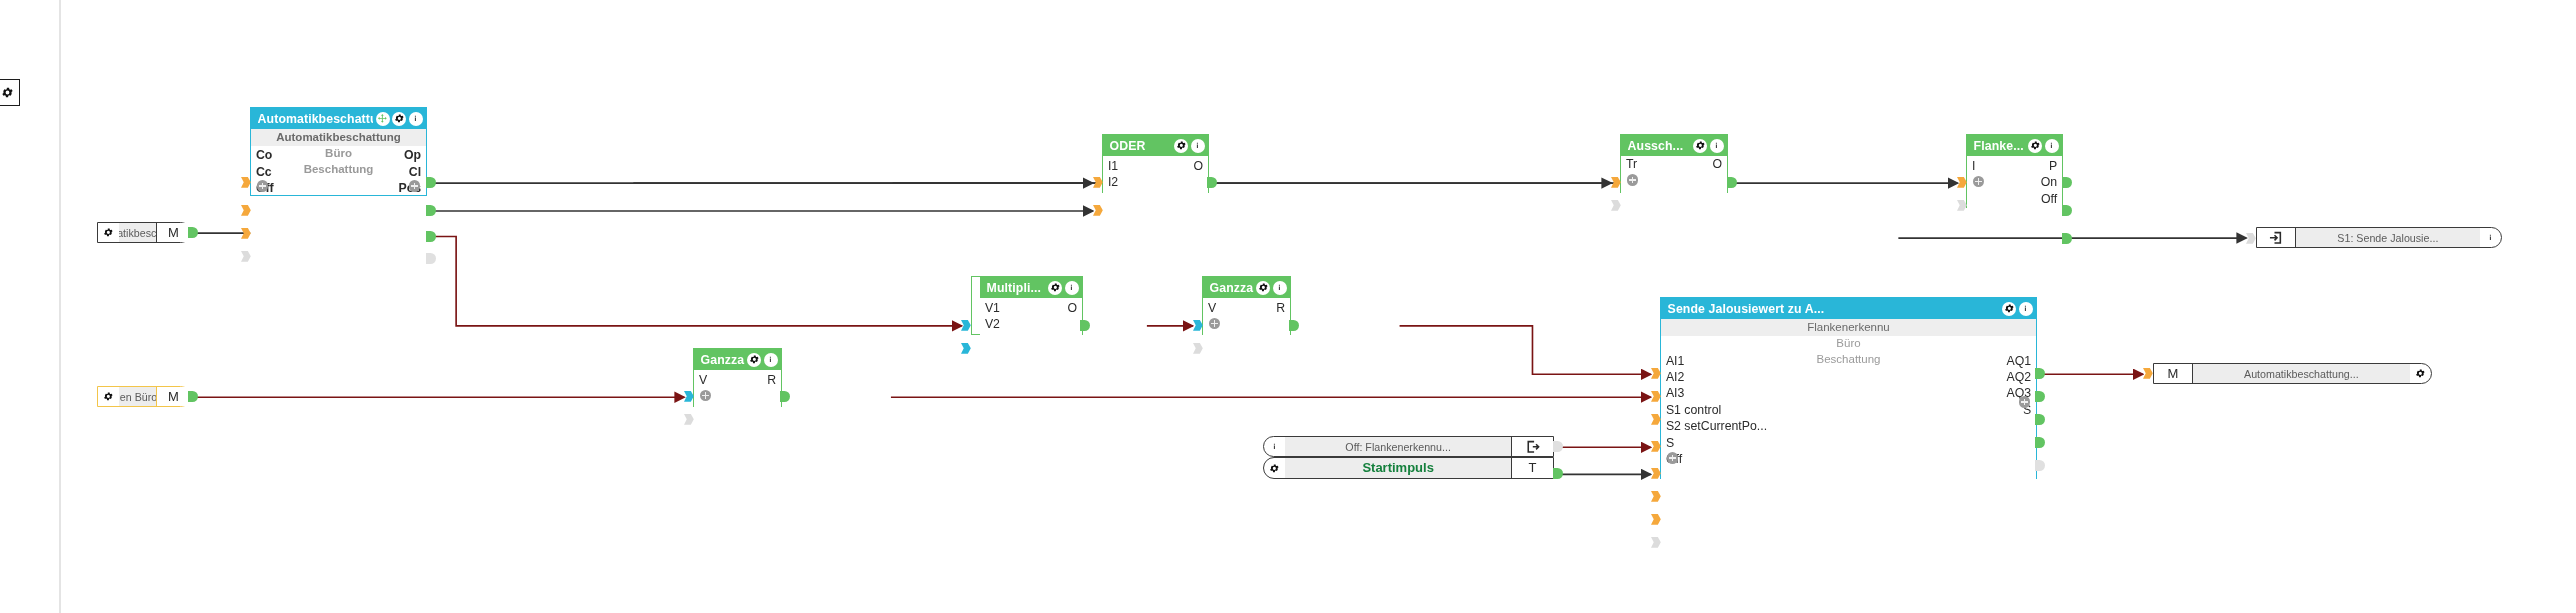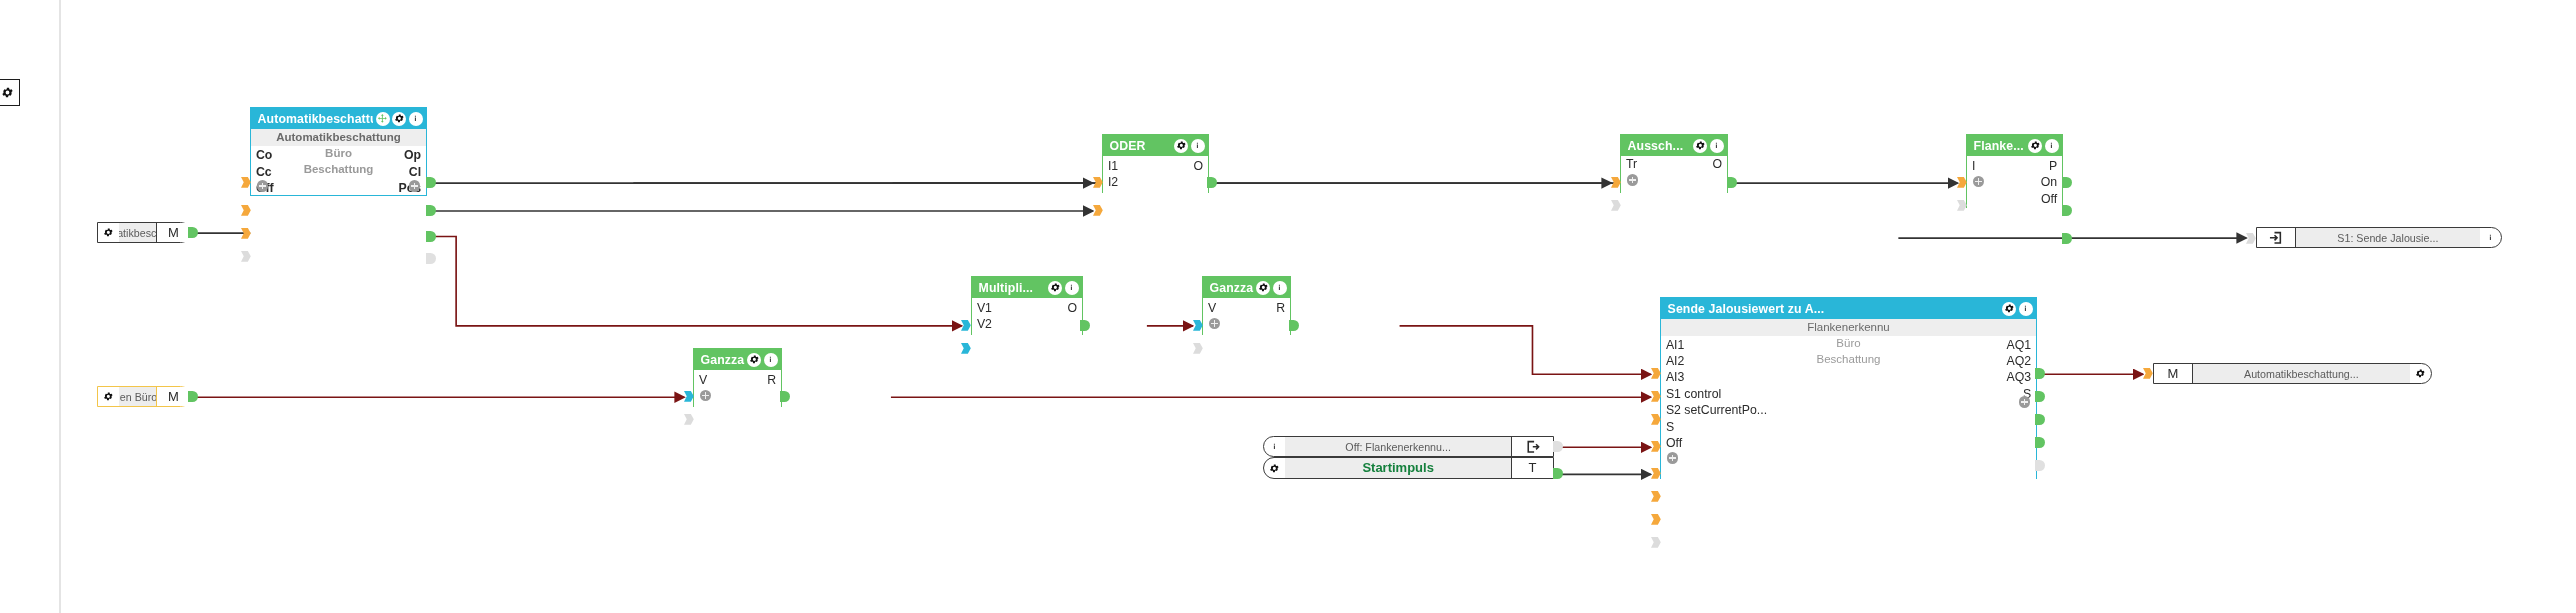--- a/index.html
+++ b/index.html
@@ -321,21 +321,21 @@
   <div class="nub out" style="left:2062px;top:177px;">
       <i></i>
     </div>
   <div class="nub out" style="left:2062px;top:205px;">
       <i></i>
     </div>
   <div class="nub out" style="left:2062px;top:233px;">
       <i></i>
     </div>
 
-  <div class="block green" style="left:971px;top:276px;width:112px;height:59px;">
+  <div class="block green" style="left:971px;top:276px;width:112px;height:59px;padding-left:8px;">
     <div class="bar">
       <span class="ttl">Multipli...</span>
       <span class="hicon">
         <svg width="10.7" height="10.7" viewBox="0 0 24 24">
             <path fill="#111" d="M19.4 13a7.8 7.8 0 0 0 0-2l2.1-1.6-2-3.4-2.5 1a7.6 7.6 0 0 0-1.7-1l-.4-2.6h-4l-.4 2.6c-.6.2-1.2.6-1.7 1l-2.5-1-2 3.4L4.6 11a7.8 7.8 0 0 0 0 2l-2.1 1.6 2 3.4 2.5-1c.5.4 1.1.8 1.7 1l.4 2.6h4l.4-2.6c.6-.2 1.2-.6 1.7-1l2.5 1 2-3.4L19.4 13zM12 15.5A3.5 3.5 0 1 1 15.5 12 3.5 3.5 0 0 1 12 15.5z"></path>
           </svg>
       </span>
       <span class="hicon">
         <svg width="10.7" height="10.7" viewBox="0 0 24 24">
             <path fill="#111" d="M11 10h2v8h-2zM11 6h2v2.4h-2z"></path>
@@ -470,21 +470,21 @@
         <svg width="10.7" height="10.7" viewBox="0 0 24 24">
             <path fill="#111" d="M11 10h2v8h-2zM11 6h2v2.4h-2z"></path>
           </svg>
       </span>
     </div>
     <div class="body" style="height:160px;">
       <div class="subttl">Flankenerkennu</div>
       <div class="centerlbl" style="top:18px;">Büro</div>
       <div class="centerlbl" style="top:34px;">Beschattung</div>
 
-      <div class="pinrow" style="margin-top:1px;">
+      <div class="pinrow" style="margin-top:17px;">
         <span class="pinlbl left">AI1</span>
         <span class="pinlbl right">AQ1</span>
       </div>
       <div class="pinrow">
         <span class="pinlbl left">AI2</span>
         <span class="pinlbl right">AQ2</span>
       </div>
       <div class="pinrow">
         <span class="pinlbl left">AI3</span>
         <span class="pinlbl right">AQ3</span>

